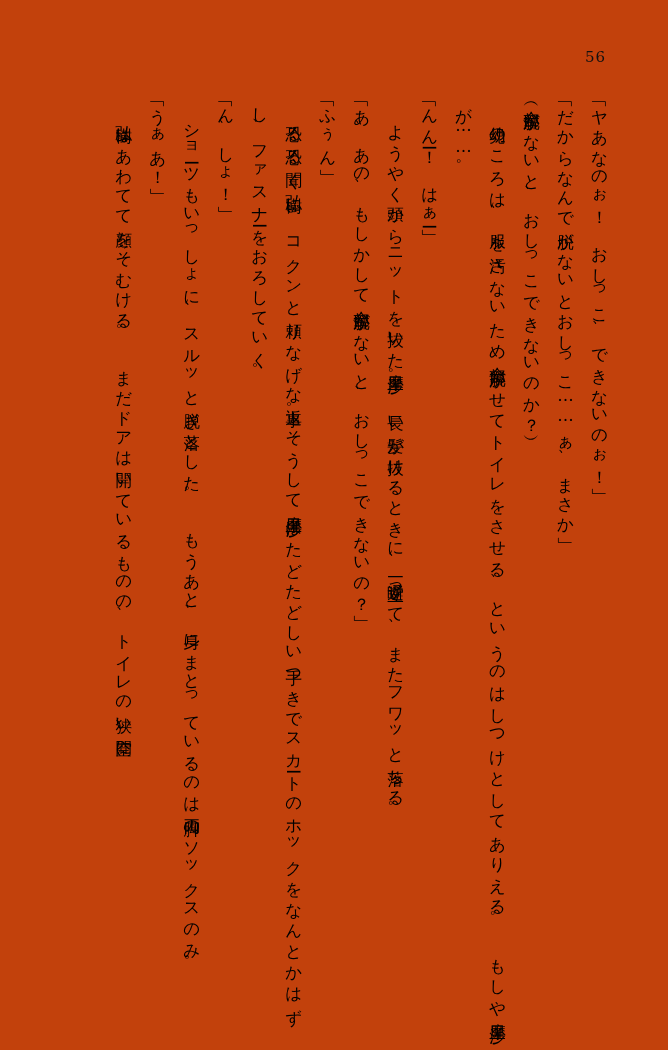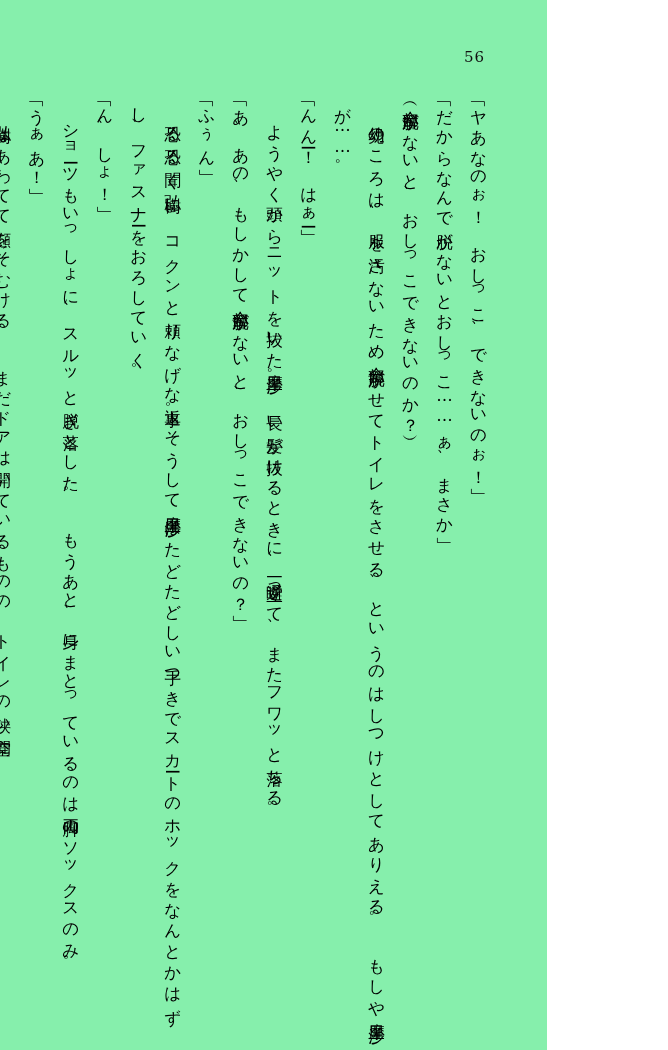--- a/index.html
+++ b/index.html
@@ -9,23 +9,23 @@
   }
   body {
     width: 668px;
     height: 1050px;
     overflow: hidden;
     font-family: "DejaVu Serif", "Liberation Serif", serif;
     color: #000000;
   }
   #page {
     position: relative;
-    width: 547px;
+    width: 668px;
     height: 1050px;
-    background: #86efac;
+    background: #c2410c;
   }
   #page-number {
     position: absolute;
     top: 48px;
     right: 62px;
     font-size: 15px;
     letter-spacing: 1px;
     color: #111;
     font-family: "DejaVu Serif", "Liberation Serif", serif;
   }

